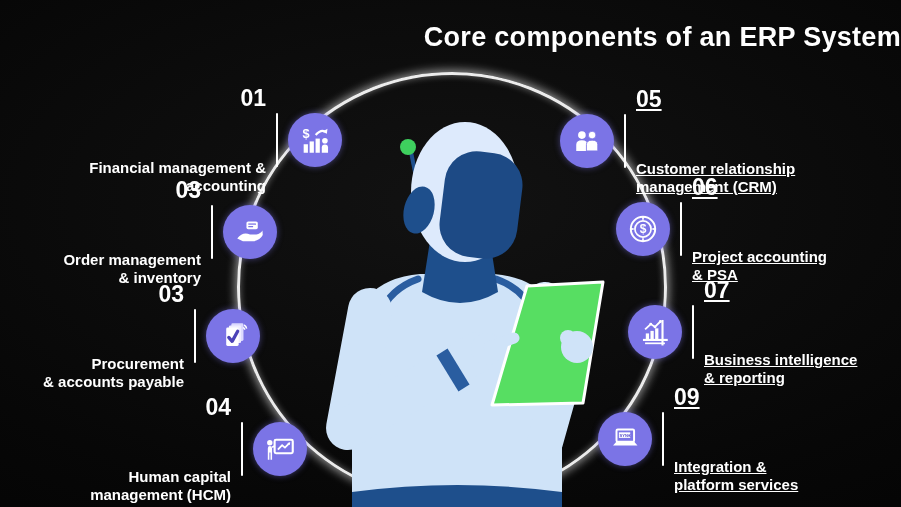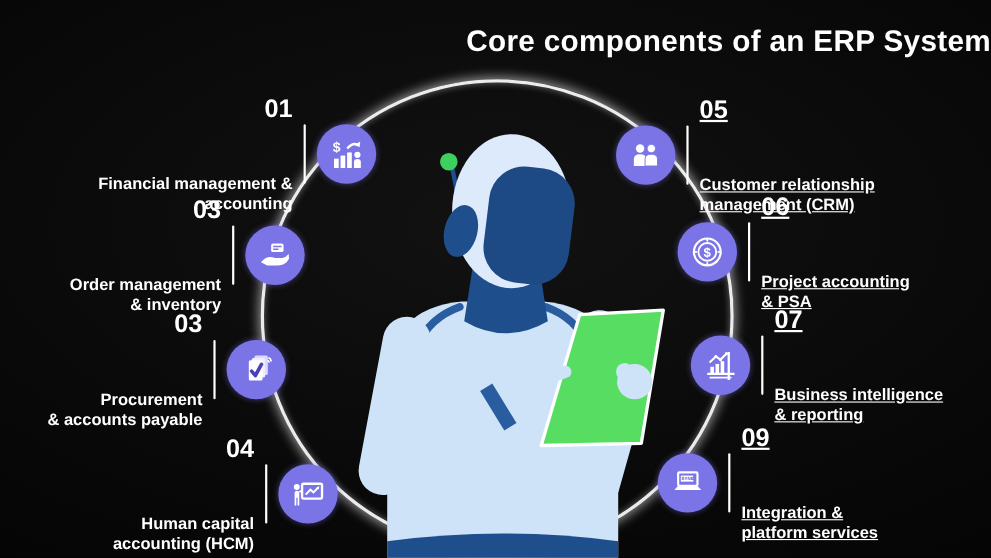--- a/index.html
+++ b/index.html
@@ -144,21 +144,21 @@
         <path d="M19.8,4.2 Q21.4,4.9 21.6,6.8" stroke="#fff" stroke-width="1.1" fill="none"></path>
         <path d="M19.2,6 Q20.2,6.5 20.3,7.6" stroke="#fff" stroke-width="1" fill="none"></path>
       </svg>
     </div>
   </div>
 
   <div class="item left" style="top:394px; right:594px;">
     <div class="item-text">
       <div class="item-number">04</div>
       <div class="item-label">Human capital
-accounting (HCM)</div>
+management (HCM)</div>
     </div>
     <div class="divider"></div>
     <div class="icon-circle">
       <svg viewBox="0 0 24 24">
         <rect x="8.2" y="5.5" width="12.8" height="9.5" rx="1" fill="none" stroke="#fff" stroke-width="1.5"></rect>
         <path d="M10.5,12.5 L13.5,9.3 L15.5,11 L18.6,7.8" stroke="#fff" stroke-width="1.3" fill="none"></path>
         <path d="M19.2,7 L19,9.2 L17.2,8.2 Z" fill="#fff"></path>
         <circle cx="4.8" cy="7.6" r="1.9" fill="#fff"></circle>
         <path d="M3.4,19.5 L3.4,11.6 Q3.4,9.9 4.9,9.9 Q6.4,9.9 6.4,11.6 L6.4,19.5 L5.3,19.5 L5.3,14.5 L4.5,14.5 L4.5,19.5 Z" fill="#fff"></path>
         <line x1="6.4" y1="10.8" x2="8.2" y2="9.8" stroke="#fff" stroke-width="1.2"></line>

